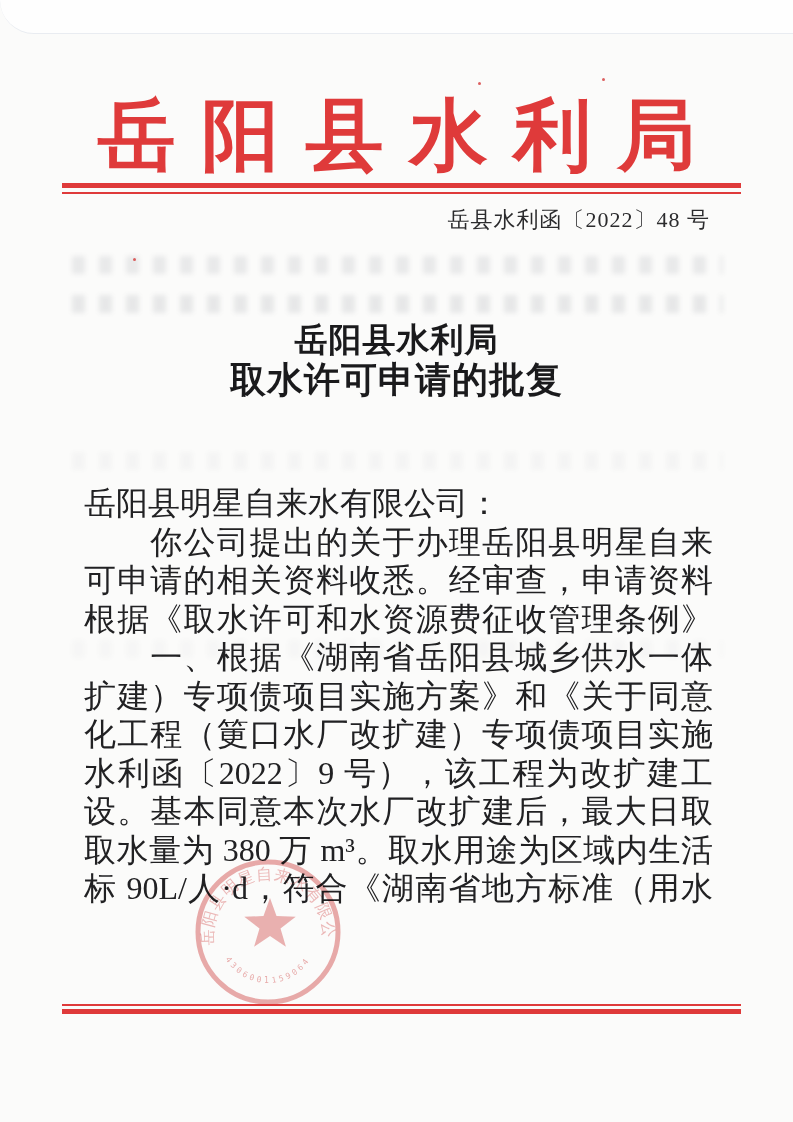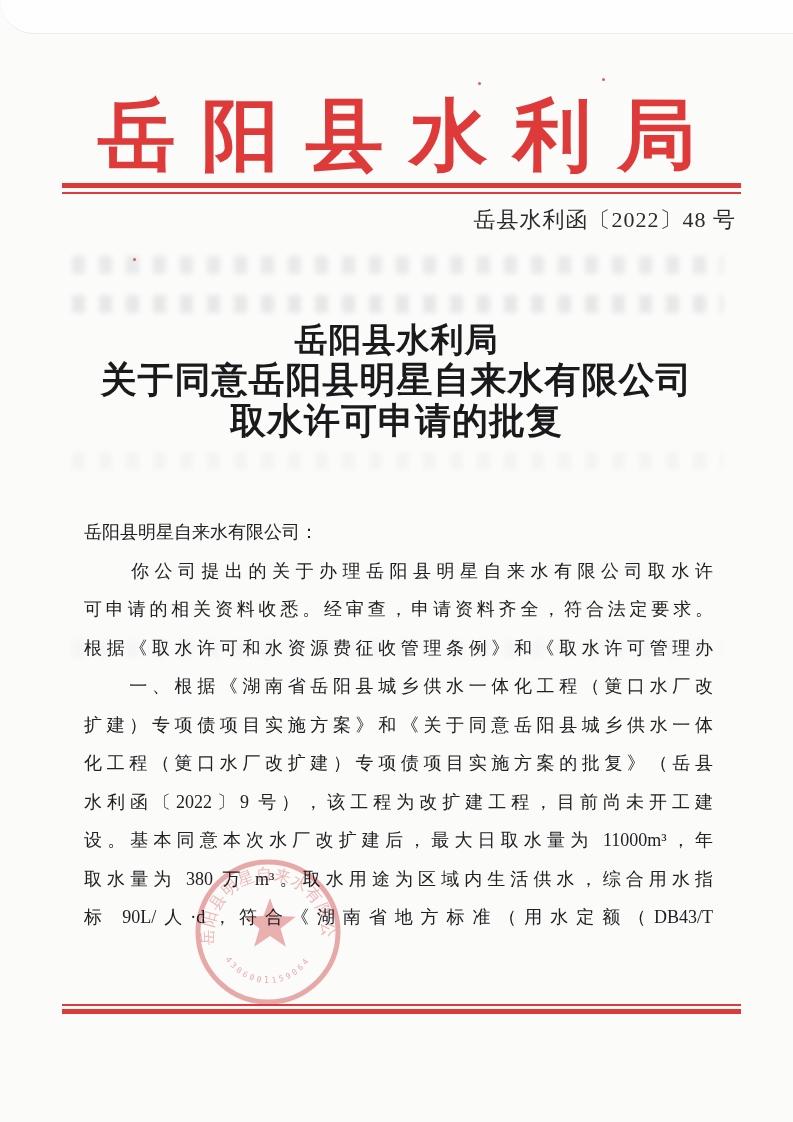--- a/index.html
+++ b/index.html
@@ -18,28 +18,28 @@
   .speck{position:absolute;width:3px;height:3px;border-radius:50%;background:rgba(213,58,58,.8);}
   
   .letterhead{position:absolute;top:84px;left:0;width:100%;text-align:center;
     font-size:78px;font-weight:bold;letter-spacing:26px;padding-left:26px;box-sizing:border-box;
     color:#df3a3a;font-family:"Liberation Serif","DejaVu Serif",serif;}
   .rule{position:absolute;left:62px;width:679px;background:#df3a3a;}
   .rule.r1{top:183px;height:5px;}
   .rule.r2{top:192px;height:2px;}
   .rule.r3{top:1004px;height:2px;}
   .rule.r4{top:1009px;height:5px;}
-  .doc-number{position:absolute;top:205px;right:57px;font-size:22px;color:#2b2b2d;letter-spacing:1px;}
+  .doc-number{position:absolute;top:205px;right:83px;font-size:22px;color:#2b2b2d;letter-spacing:1px;}
   
   .title-block{position:absolute;top:320px;left:0;width:100%;text-align:center;
     font-weight:bold;color:#1a1a1c;}
   .title-line-1{font-size:33px;line-height:40px;letter-spacing:1px;}
   .title-line-2,.title-line-3{font-size:36px;line-height:41px;letter-spacing:1px;}
   
-  .body-text{position:absolute;top:513px;left:84px;width:629px;font-size:18px;color:#212123;}
+  .body-text{position:absolute;top:484px;left:84px;width:629px;font-size:32px;color:#212123;}
   .body-line{height:38.5px;line-height:38.5px;white-space:nowrap;
     text-align:justify;text-align-last:justify;white-space:normal;overflow:hidden;}
   .body-line.no-just{text-align:left;text-align-last:left;}
   
   .seal{position:absolute;left:193px;top:857px;width:150px;height:150px;
     mix-blend-mode:multiply;opacity:.88;}
 </style>
 </head>
 <body>
 
@@ -53,21 +53,20 @@
 <div class="speck" style="left:133px;top:258px;"></div>
 
 <div class="letterhead">岳阳县水利局</div>
 <div class="rule r1"></div>
 <div class="rule r2"></div>
 
 <div class="doc-number">岳县水利函〔2022〕48 号</div>
 
 <div class="title-block">
   <div class="title-line-1">岳阳县水利局</div>
-  <div class="title-line-2">关于同意岳阳县明星自来水有限公司</div>
   <div class="title-line-3">取水许可申请的批复</div>
 </div>
 
 <div class="body-text">
     <div class="body-line no-just">岳阳县明星自来水有限公司：</div>
     <div class="body-line">　　你公司提出的关于办理岳阳县明星自来水有限公司取水许</div>
     <div class="body-line">可申请的相关资料收悉。经审查，申请资料齐全，符合法定要求。</div>
     <div class="body-line">根据《取水许可和水资源费征收管理条例》和《取水许可管理办</div>
     <div class="body-line">　　一、根据《湖南省岳阳县城乡供水一体化工程（筻口水厂改</div>
     <div class="body-line">扩建）专项债项目实施方案》和《关于同意岳阳县城乡供水一体</div>

